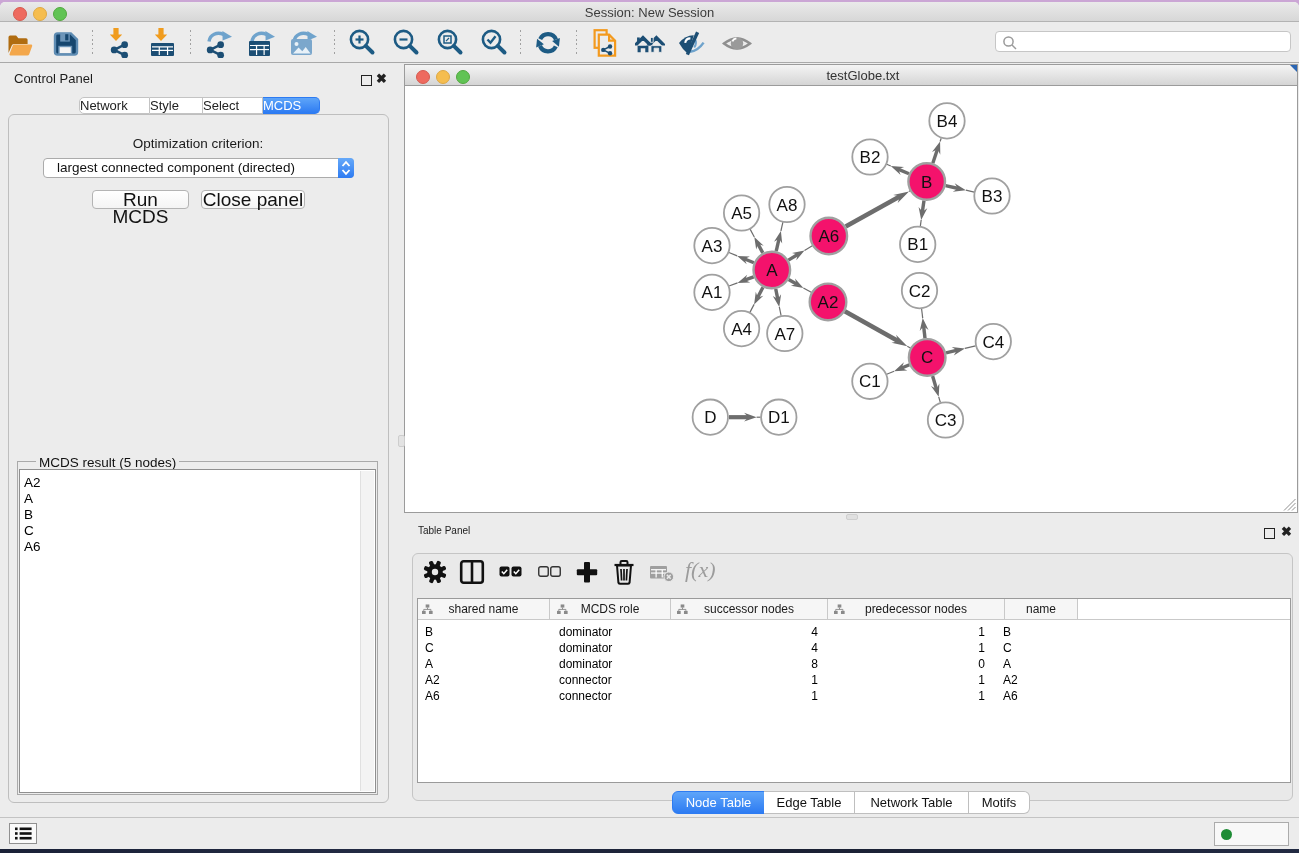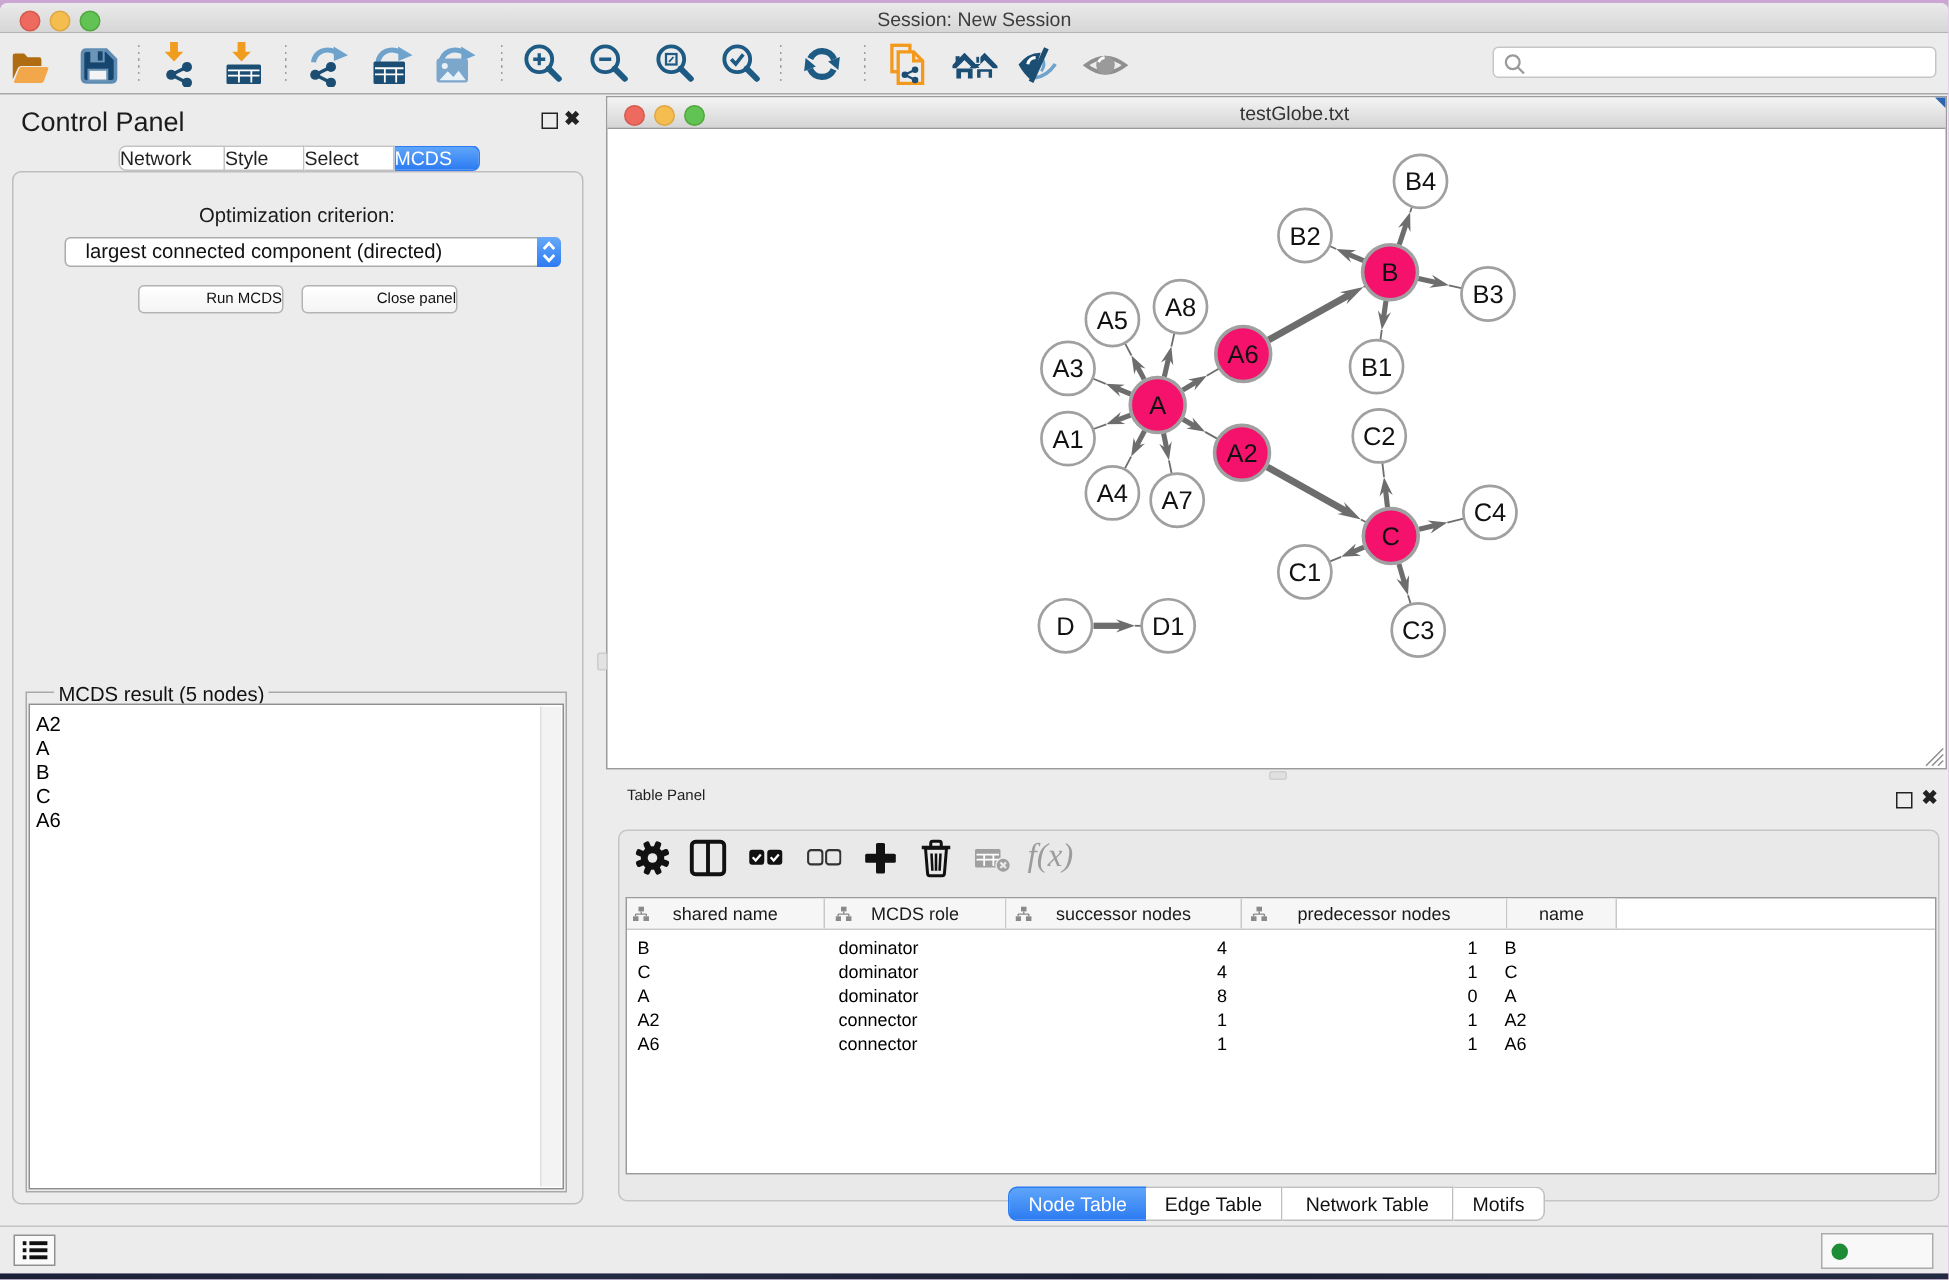--- a/index.html
+++ b/index.html
@@ -17,37 +17,37 @@
   #titletext{position:absolute;top:3px;left:0;width:1299px;text-align:center;
        font-size:13px;color:#3c3c3c;}
   #toolbar{position:absolute;left:0;top:20px;width:1299px;height:40px;
        background:#ececec;border-bottom:1px solid #a9a9a9;}
   .tbsep{position:absolute;top:8px;width:1px;height:26px;
        background-image:repeating-linear-gradient(#a0a0a0 0 1.5px,transparent 1.5px 4.5px);}
   .tbi{position:absolute;top:7px;width:30px;height:30px;}
   #searchbox{position:absolute;left:995px;top:9px;width:294px;height:19px;background:#fff;
        border:1px solid #c6c6c6;border-radius:4px;}
   
-  #cp-title{position:absolute;left:14px;top:69px;font-size:18px;color:#1c1c1c;}
+  #cp-title{position:absolute;left:14px;top:69px;font-size:13px;color:#1c1c1c;}
   .winbox{position:absolute;width:9px;height:9px;border:1.5px solid #222;}
   .winx{position:absolute;font-size:13px;font-weight:bold;color:#222;}
   .tab{position:absolute;top:95px;height:15px;background:#fff;border:1px solid #c3c3c3;
        border-left:none;font-size:13px;color:#222;text-align:left;line-height:15.5px;}
   #cp-panel{position:absolute;left:8px;top:112px;width:379px;height:687px;
        border:1px solid #bebebe;border-radius:6px;}
   #optlabel{position:absolute;left:8px;top:134px;width:380px;text-align:center;
        font-size:13.5px;color:#1a1a1a;}
   #combo{position:absolute;left:43px;top:156px;width:309px;height:18px;background:#fff;
-       border:1px solid #ababab;border-radius:4px;padding-left:20px;}
+       border:1px solid #ababab;border-radius:4px;}
   #combo .txt{position:absolute;left:13px;top:1px;font-size:13.5px;color:#111;}
   #combo .step{position:absolute;right:-1px;top:-1px;width:16px;height:20px;border-radius:0 4px 4px 0;
        background:linear-gradient(#66a9f9,#2d7bf2);}
   .btn{position:absolute;top:188px;height:17px;background:linear-gradient(#ffffff,#f4f4f4);
-       border:1px solid #b4b4b4;border-radius:4px;font-size:10px;color:#111;
-       text-align:right;line-height:17px;}
+       border:1px solid #b4b4b4;border-radius:4px;font-size:19px;color:#111;
+       text-align:center;line-height:17px;}
   #fieldset{position:absolute;left:17px;top:459px;width:359px;height:332px;
        border:1px solid #a9a9a9;}
   #legend{position:absolute;left:22px;top:453px;background:#ececec;padding:0 3px;
        font-size:13.5px;color:#111;margin-left:14px;}
   #mcdslist{position:absolute;left:19px;top:467px;width:355px;height:322px;background:#fff;
        border:1px solid #8f8f8f;font-size:13.5px;color:#000;}
   #mcdslist .items{position:absolute;left:4px;top:4.5px;line-height:16px;}
   #mcdslist .sb{position:absolute;right:1px;top:1px;width:13px;height:320px;background:#f3f3f3;
        border-left:1px solid #e0e0e0;}
   

